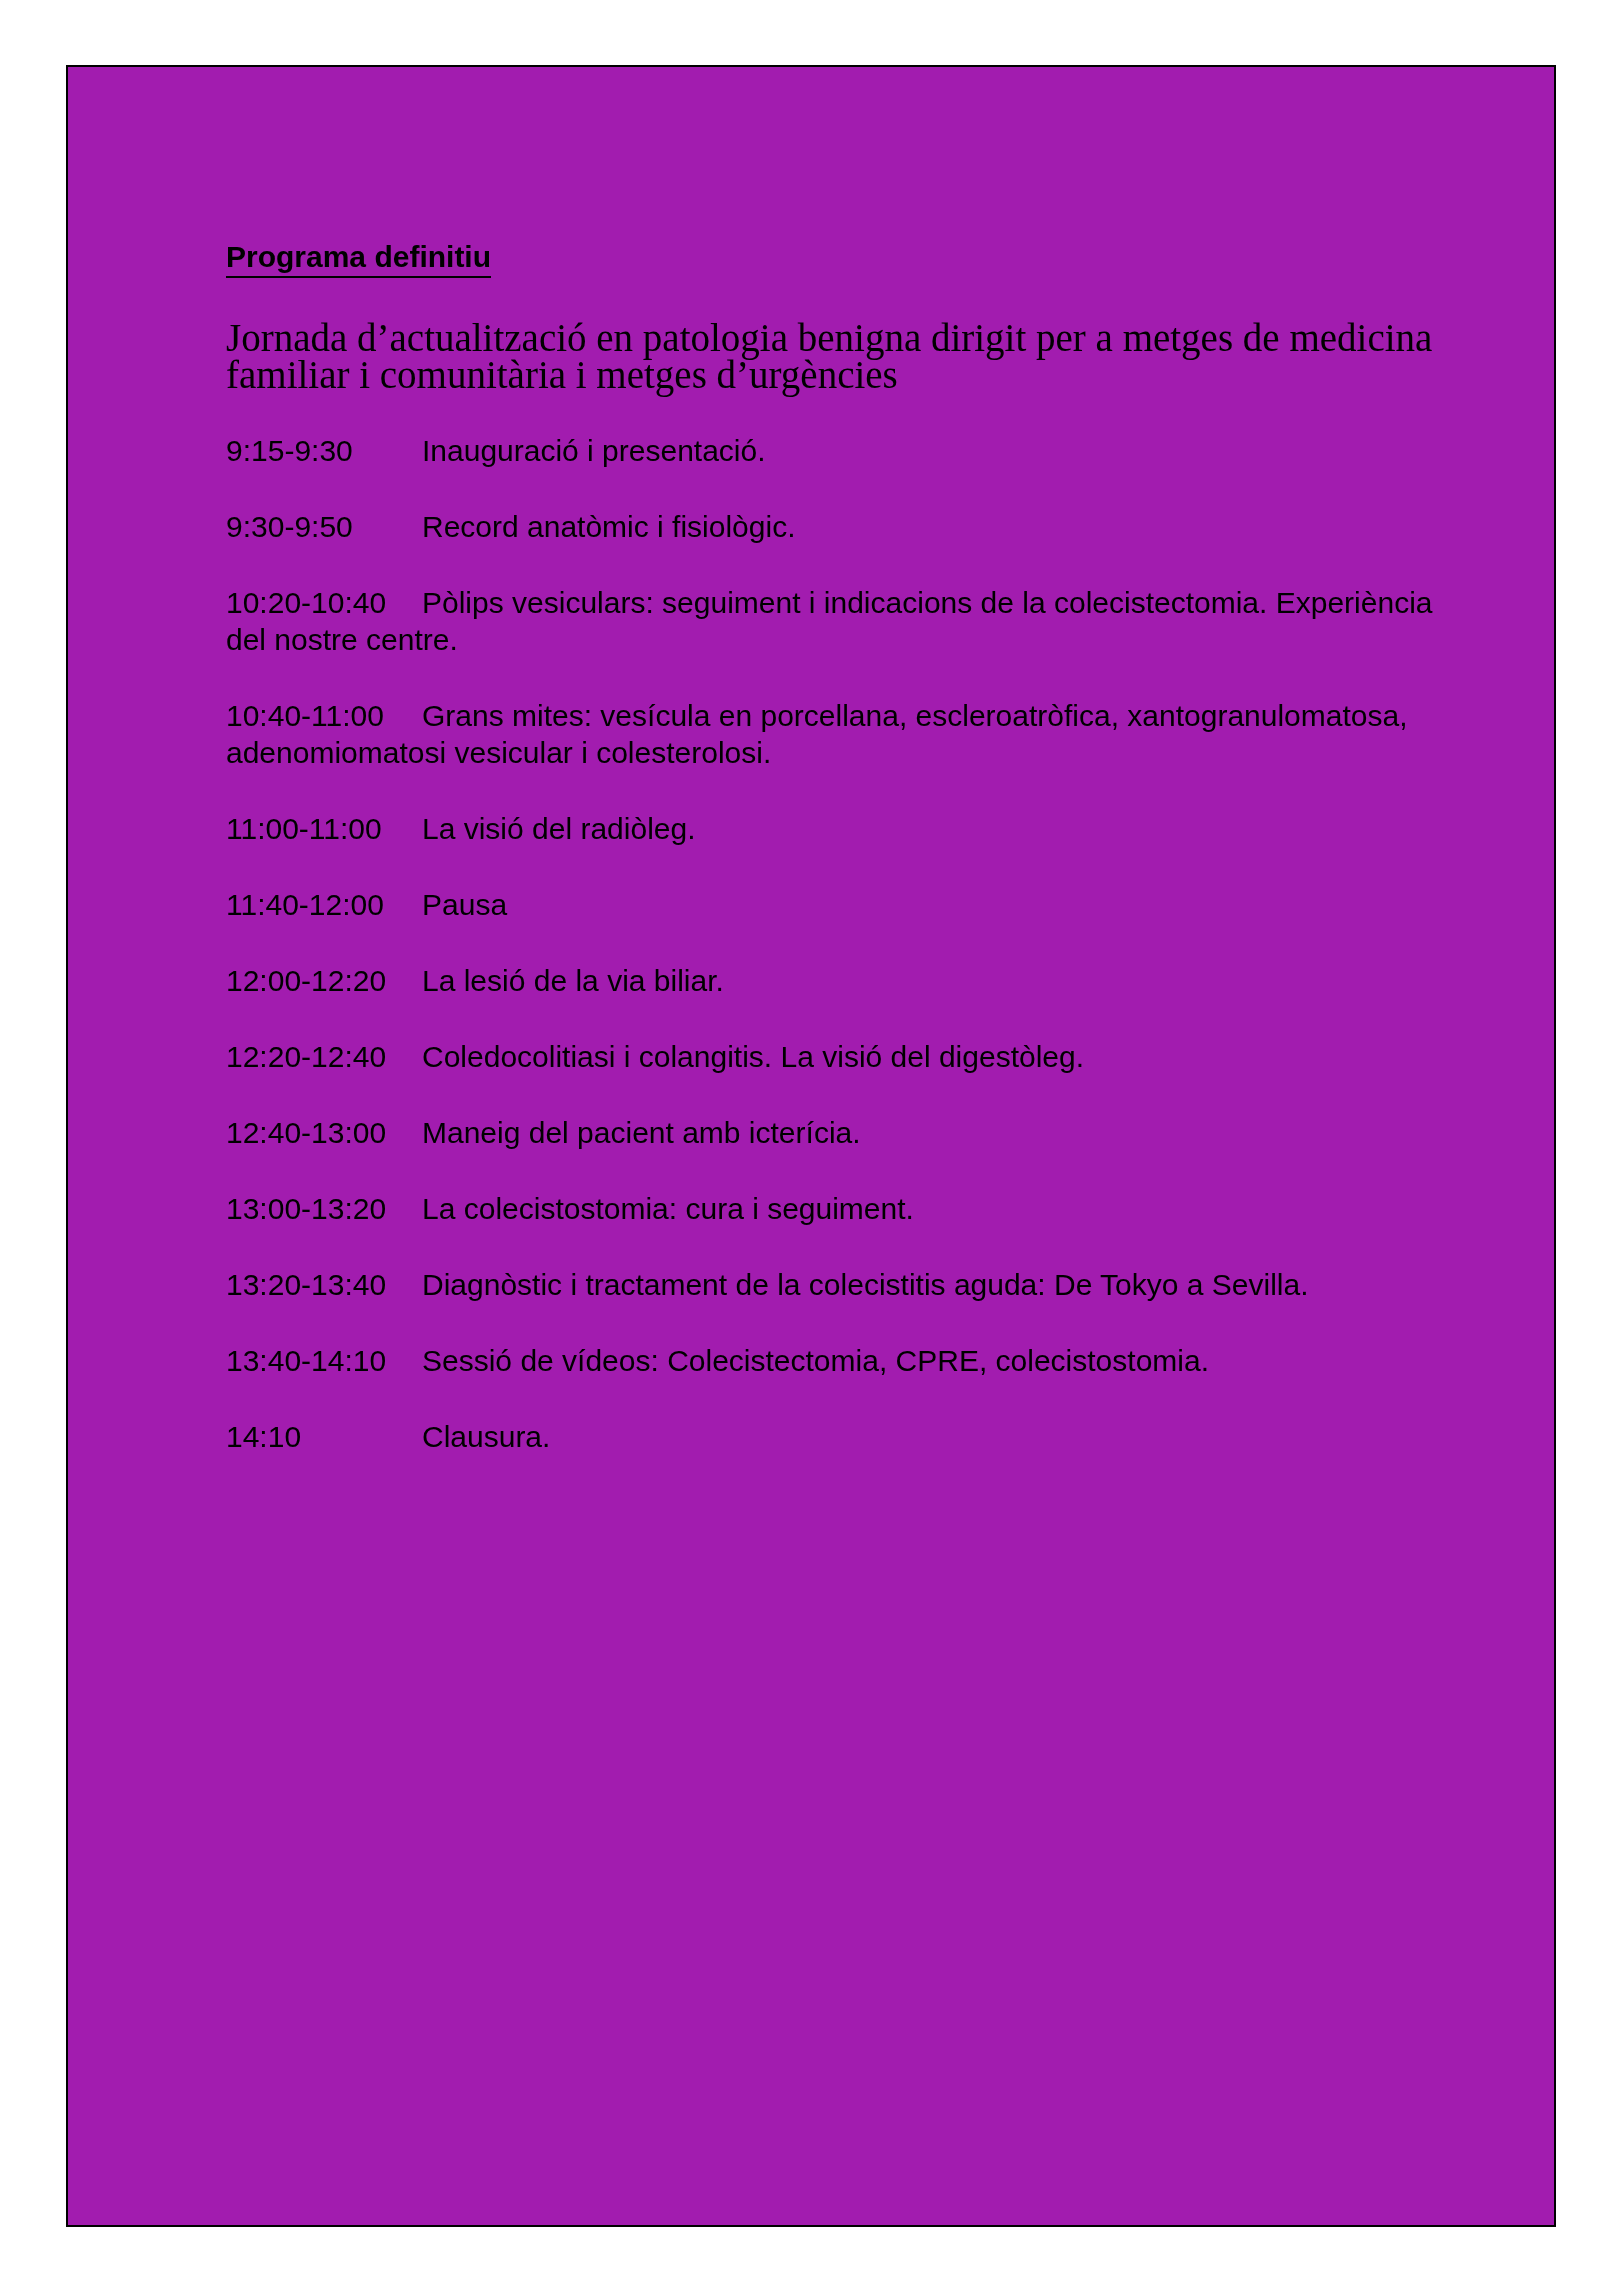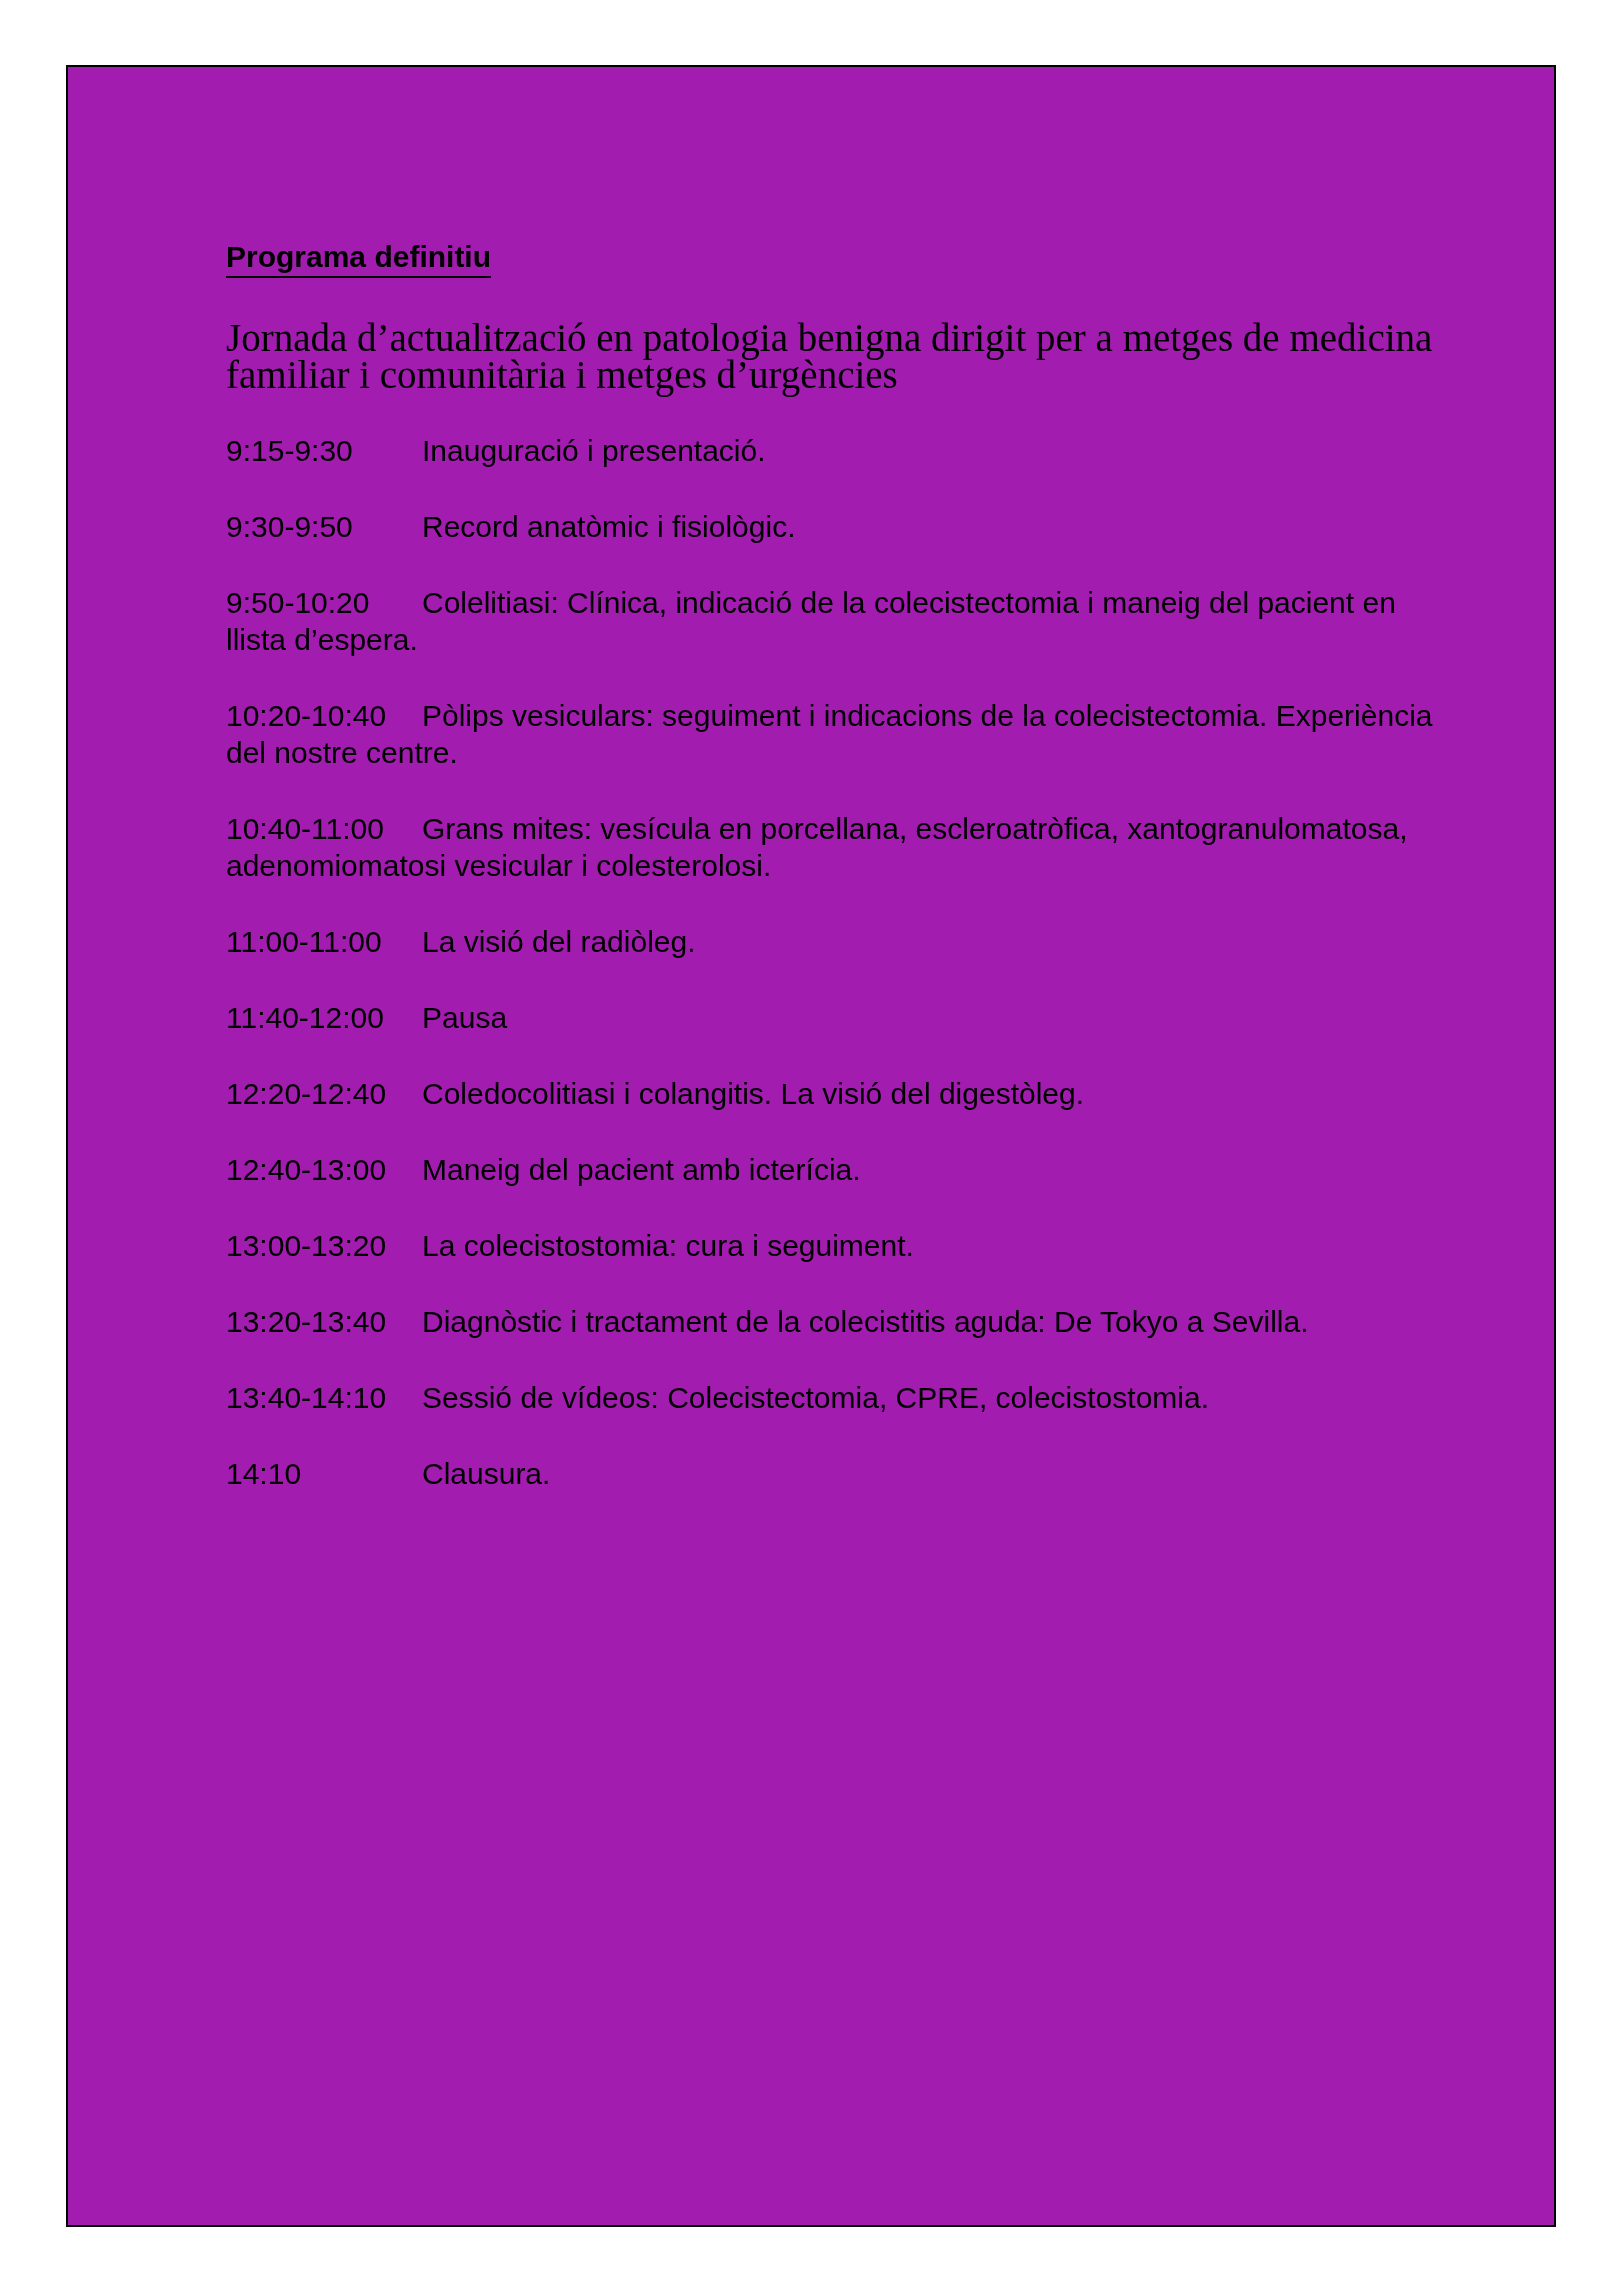--- a/index.html
+++ b/index.html
@@ -62,25 +62,25 @@
 </head>
 <body>
 
 <div class="page-border">
   <div class="content">
     <h1 class="doc-title"><span class="title-underline">Programa definitiu</span></h1>
     <p class="intro">Jornada d’actualització en patologia benigna dirigit per a metges de medicina familiar i comunitària i metges d’urgències</p>
     <div id="schedule">
         <p class="item"><span class="time">9:15-9:30</span><span class="desc">Inauguració i presentació.</span></p>
         <p class="item"><span class="time">9:30-9:50</span><span class="desc">Record anatòmic i fisiològic.</span></p>
-        <p class="item"><span class="time">9:50-10:20</span><span class="desc">Colelitiasi: Clínica, indicació de la colecistectomia i maneig del pacient en llista d’espera.</span></p>
         <p class="item"><span class="time">10:20-10:40</span><span class="desc">Pòlips vesiculars: seguiment i indicacions de la colecistectomia. Experiència del nostre centre.</span></p>
         <p class="item"><span class="time">10:40-11:00</span><span class="desc">Grans mites: vesícula en porcellana, escleroatròfica, xantogranulomatosa, adenomiomatosi vesicular i colesterolosi.</span></p>
         <p class="item"><span class="time">11:00-11:00</span><span class="desc">La visió del radiòleg.</span></p>
         <p class="item"><span class="time">11:40-12:00</span><span class="desc">Pausa</span></p>
+        <p class="item"><span class="time">12:00-12:20</span><span class="desc">La lesió de la via biliar.</span></p>
         <p class="item"><span class="time">12:20-12:40</span><span class="desc">Coledocolitiasi i colangitis. La visió del digestòleg.</span></p>
         <p class="item"><span class="time">12:40-13:00</span><span class="desc">Maneig del pacient amb icterícia.</span></p>
         <p class="item"><span class="time">13:00-13:20</span><span class="desc">La colecistostomia: cura i seguiment.</span></p>
         <p class="item"><span class="time">13:20-13:40</span><span class="desc">Diagnòstic i tractament de la colecistitis aguda: De Tokyo a Sevilla.</span></p>
         <p class="item extra-gap"><span class="time">13:40-14:10</span><span class="desc">Sessió de vídeos: Colecistectomia, CPRE, colecistostomia.</span></p>
         <p class="item"><span class="time">14:10</span><span class="desc">Clausura.</span></p>
       </div>
   </div>
 </div>
 

